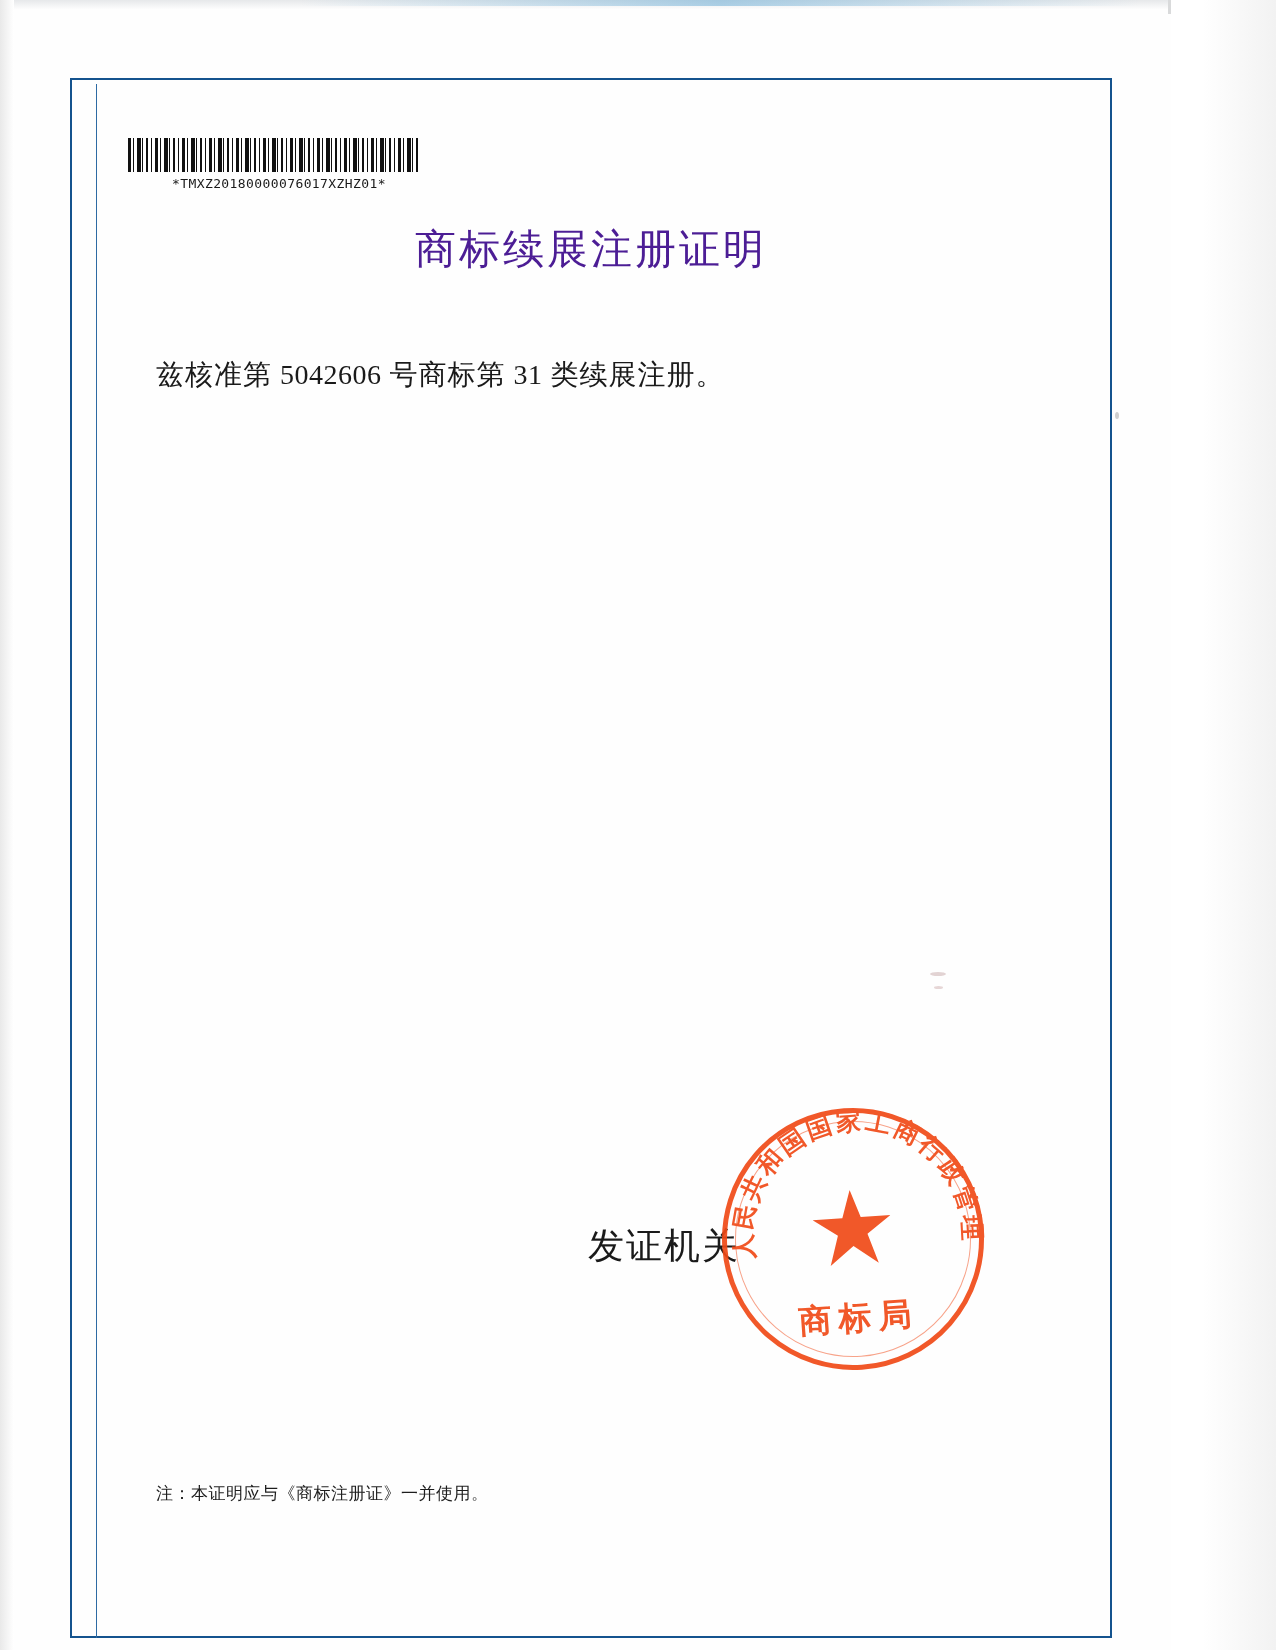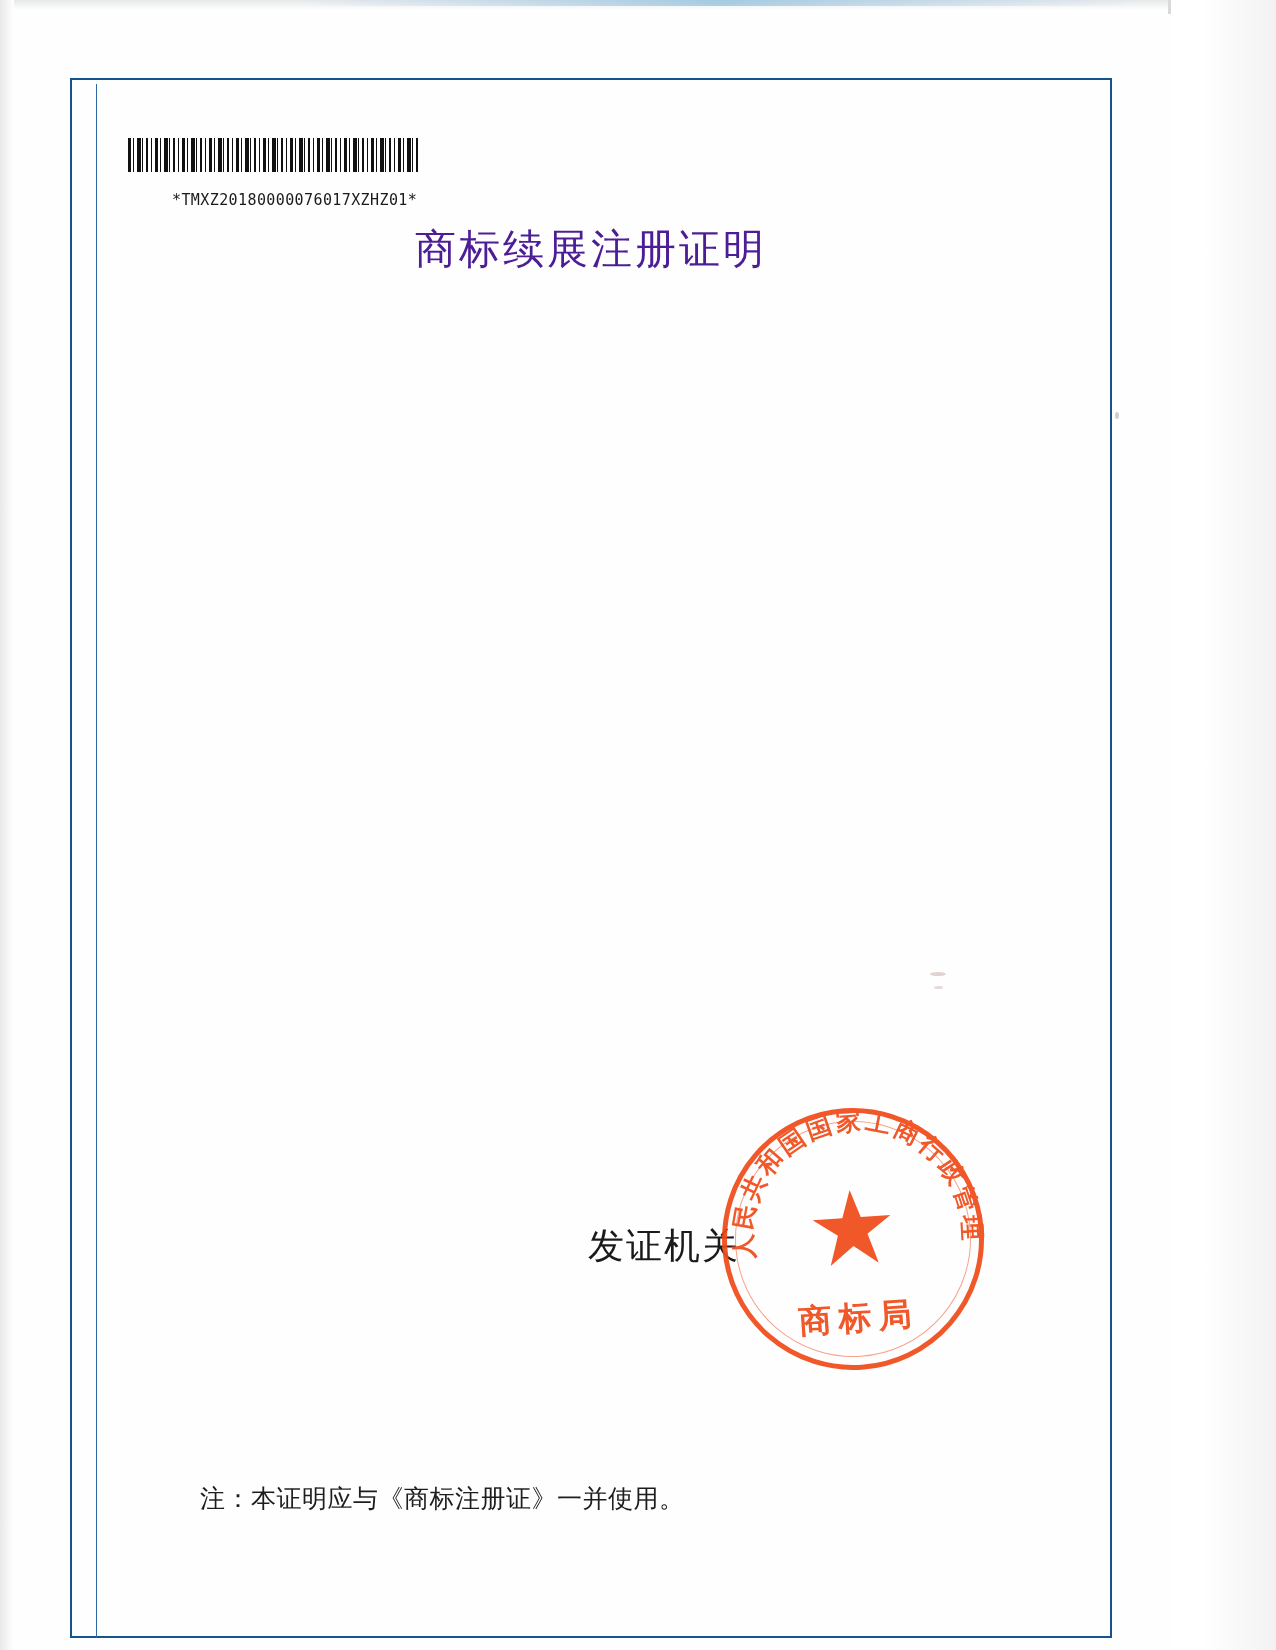--- a/index.html
+++ b/index.html
@@ -89,24 +89,24 @@
       repeating-linear-gradient(to right,
         #111 0px, #111 3px, #fff 3px, #fff 5px,
         #111 5px, #111 6px, #fff 6px, #fff 9px,
         #111 9px, #111 13px, #fff 13px, #fff 14px,
         #111 14px, #111 15px, #fff 15px, #fff 18px,
         #111 18px, #111 20px, #fff 20px, #fff 23px,
         #111 23px, #111 24px, #fff 24px, #fff 27px);
   }
   .barcode-text {
     font-family: "DejaVu Sans Mono", "Liberation Mono", monospace;
-    font-size: 15px;
+    font-size: 13px;
     letter-spacing: 0.4px;
     color: #1a1a1a;
-    margin-top: 19px;
+    margin-top: 4px;
     margin-left: 44px;
     white-space: nowrap;
   }
 
   
   .cert-title {
     position: absolute;
     left: 0;
     top: 222px;
     width: 1182px;
@@ -202,25 +202,24 @@
     font-size: 25px;
     font-weight: bold;
     letter-spacing: 3px;
   }
 
   
   .footnote {
     position: absolute;
     left: 156px;
     top: 1482px;
-    font-size: 25px;
+    font-size: 17px;
     color: #1d1d1d;
     letter-spacing: 0.5px;
     font-family: "DejaVu Serif", "Liberation Serif", serif;
-    margin-left: 44px;
   }
 
   
   .speck {
     position: absolute;
     background: #cfcfcf;
     border-radius: 50%;
   }
 </style>
 </head>
@@ -237,20 +236,23 @@
   <div class="cert-border"></div>
   <div class="cert-border-inner"></div>
 
   <div class="barcode-wrap">
     <div class="barcode"></div>
     <div class="barcode-text">*TMXZ20180000076017XZHZ01*</div>
   </div>
 
   <div class="cert-title">商标续展注册证明</div>
 
+  <div class="body-line line-approve">
+    <span>兹核准第</span><span class="sp"></span><span class="num">5042606</span><span class="sp"></span><span>号商标第</span><span class="sp"></span><span class="num">31</span><span class="sp"></span><span>类续展注册。</span>
+  </div>
 
 
   <div class="issuer">发证机关</div>
 
   <div class="seal">
     <div class="seal-inner-ring"></div>
     <svg class="seal-arc" viewBox="0 0 262 262">
       <defs>
         <path id="arcpath" d="M 28,148 A 106,106 0 1 1 234,148" fill="none"></path>
       </defs>

